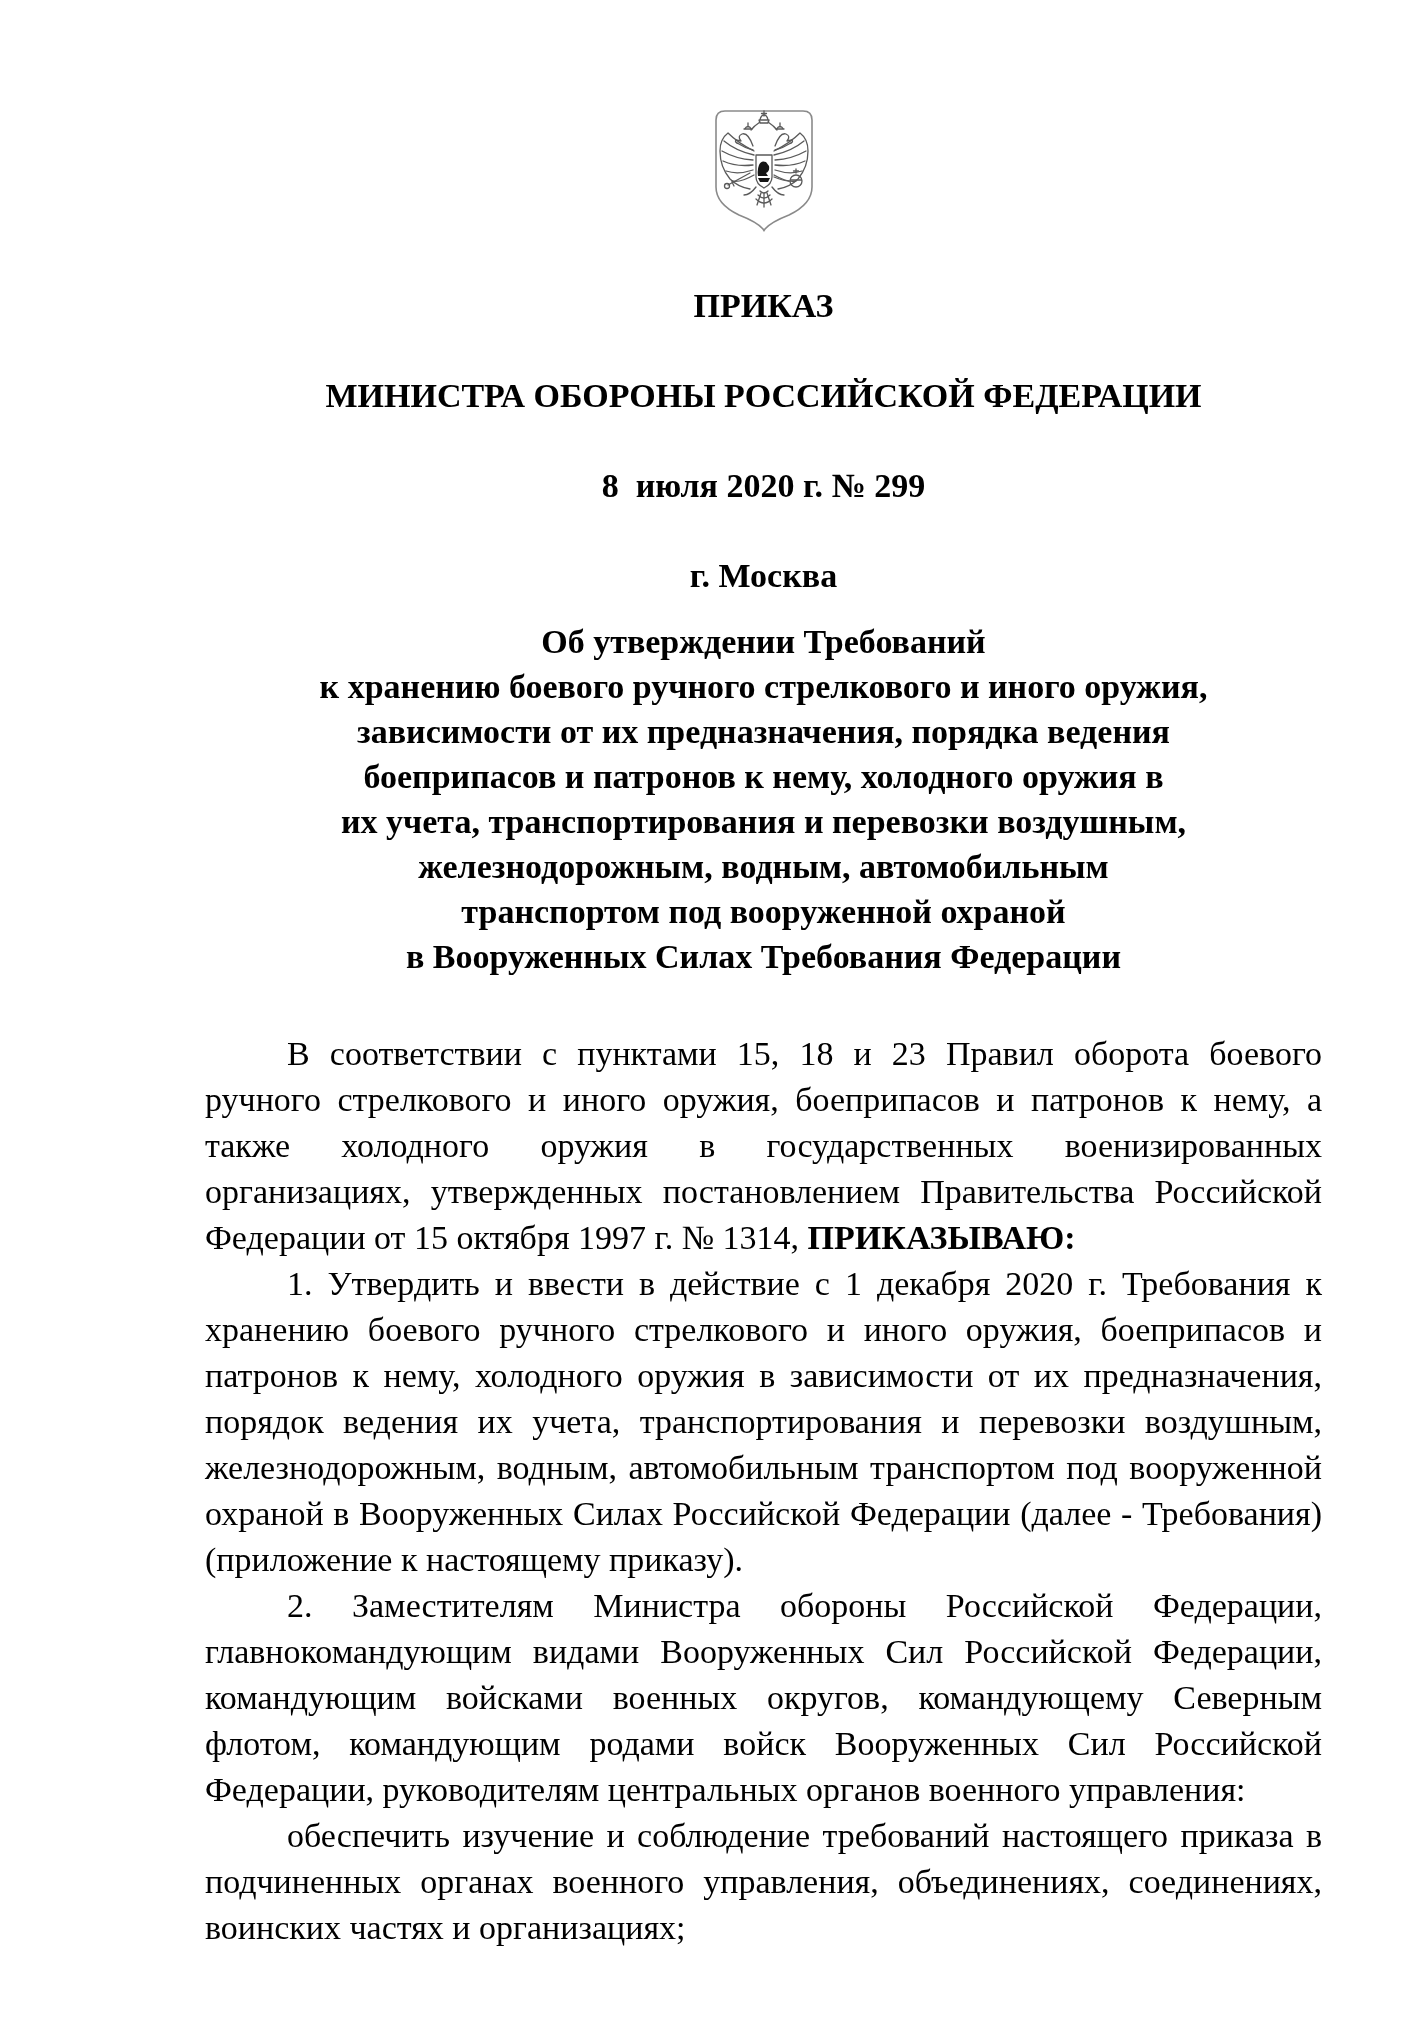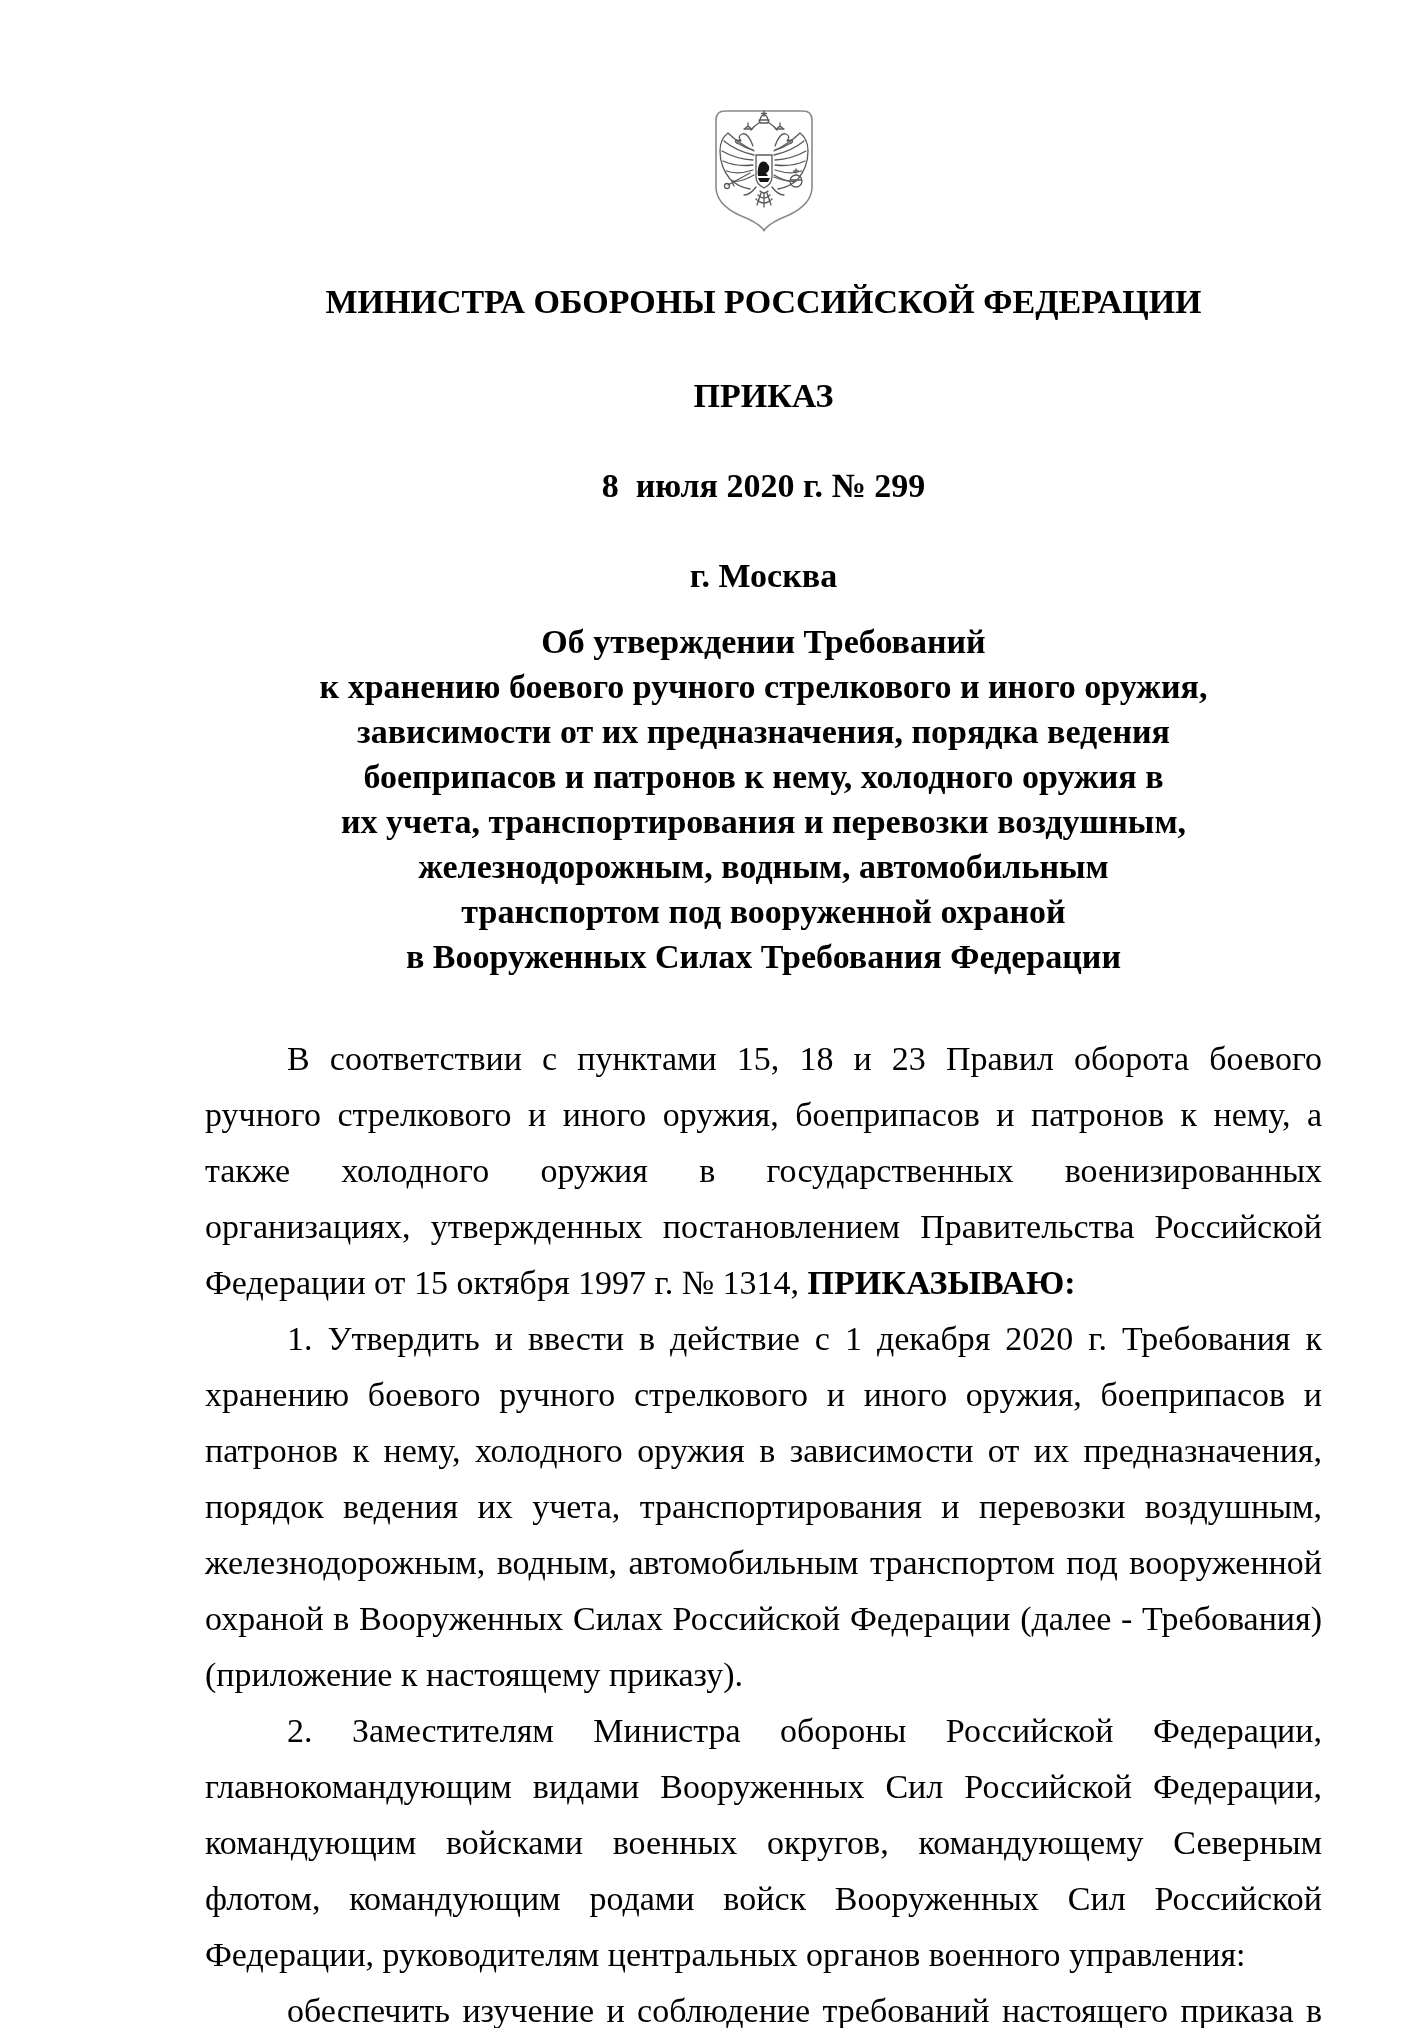--- a/index.html
+++ b/index.html
@@ -38,21 +38,21 @@
     font-size: 34px;
     line-height: 45px;
     font-weight: bold;
     text-align: center;
   }
   .subject div { white-space: pre; }
   .body-text { margin-top: 52px; }
   .body-text p {
     margin: 0;
     font-size: 34px;
-    line-height: 56px;
+    line-height: 46px;
     text-align: justify;
     text-indent: 82px;
   }
   .bold { font-weight: bold; }
 </style>
 </head>
 <body>
 
 <div class="page">
   <div class="column">
@@ -104,23 +104,23 @@
           <path d="M50 92 Q56 98 62 92"></path>
           <path d="M48 96 Q56 104 64 96"></path>
           <path d="M53 90 L49 102 M56 90 V104 M59 90 L63 102"></path>
         </g>
 
         <path d="M51 62 Q53 57 58 59 L61 63 Q62 68 58 70 L60 73 L50 73 Q49 67 51 62 Z" fill="#161616" stroke="none"></path>
         <path d="M50 75 L62 75 L60 79 L52 79 Z" fill="#161616" stroke="none"></path>
       </svg>
     </div>
 
+    <div class="h first">ПРИКАЗ</div>
+
     <div class="h">МИНИСТРА ОБОРОНЫ РОССИЙСКОЙ ФЕДЕРАЦИИ</div>
-
-    <div class="h first">ПРИКАЗ</div>
 
     <div class="h">8&nbsp; июля 2020 г. № 299</div>
 
     <div class="h">г. Москва</div>
 
     <div class="subject">
       <div>Об утверждении Требований</div>
       <div>к хранению боевого ручного стрелкового и иного оружия,</div>
       <div>зависимости от их предназначения, порядка ведения</div>
       <div>боеприпасов и патронов к нему, холодного оружия в</div>

